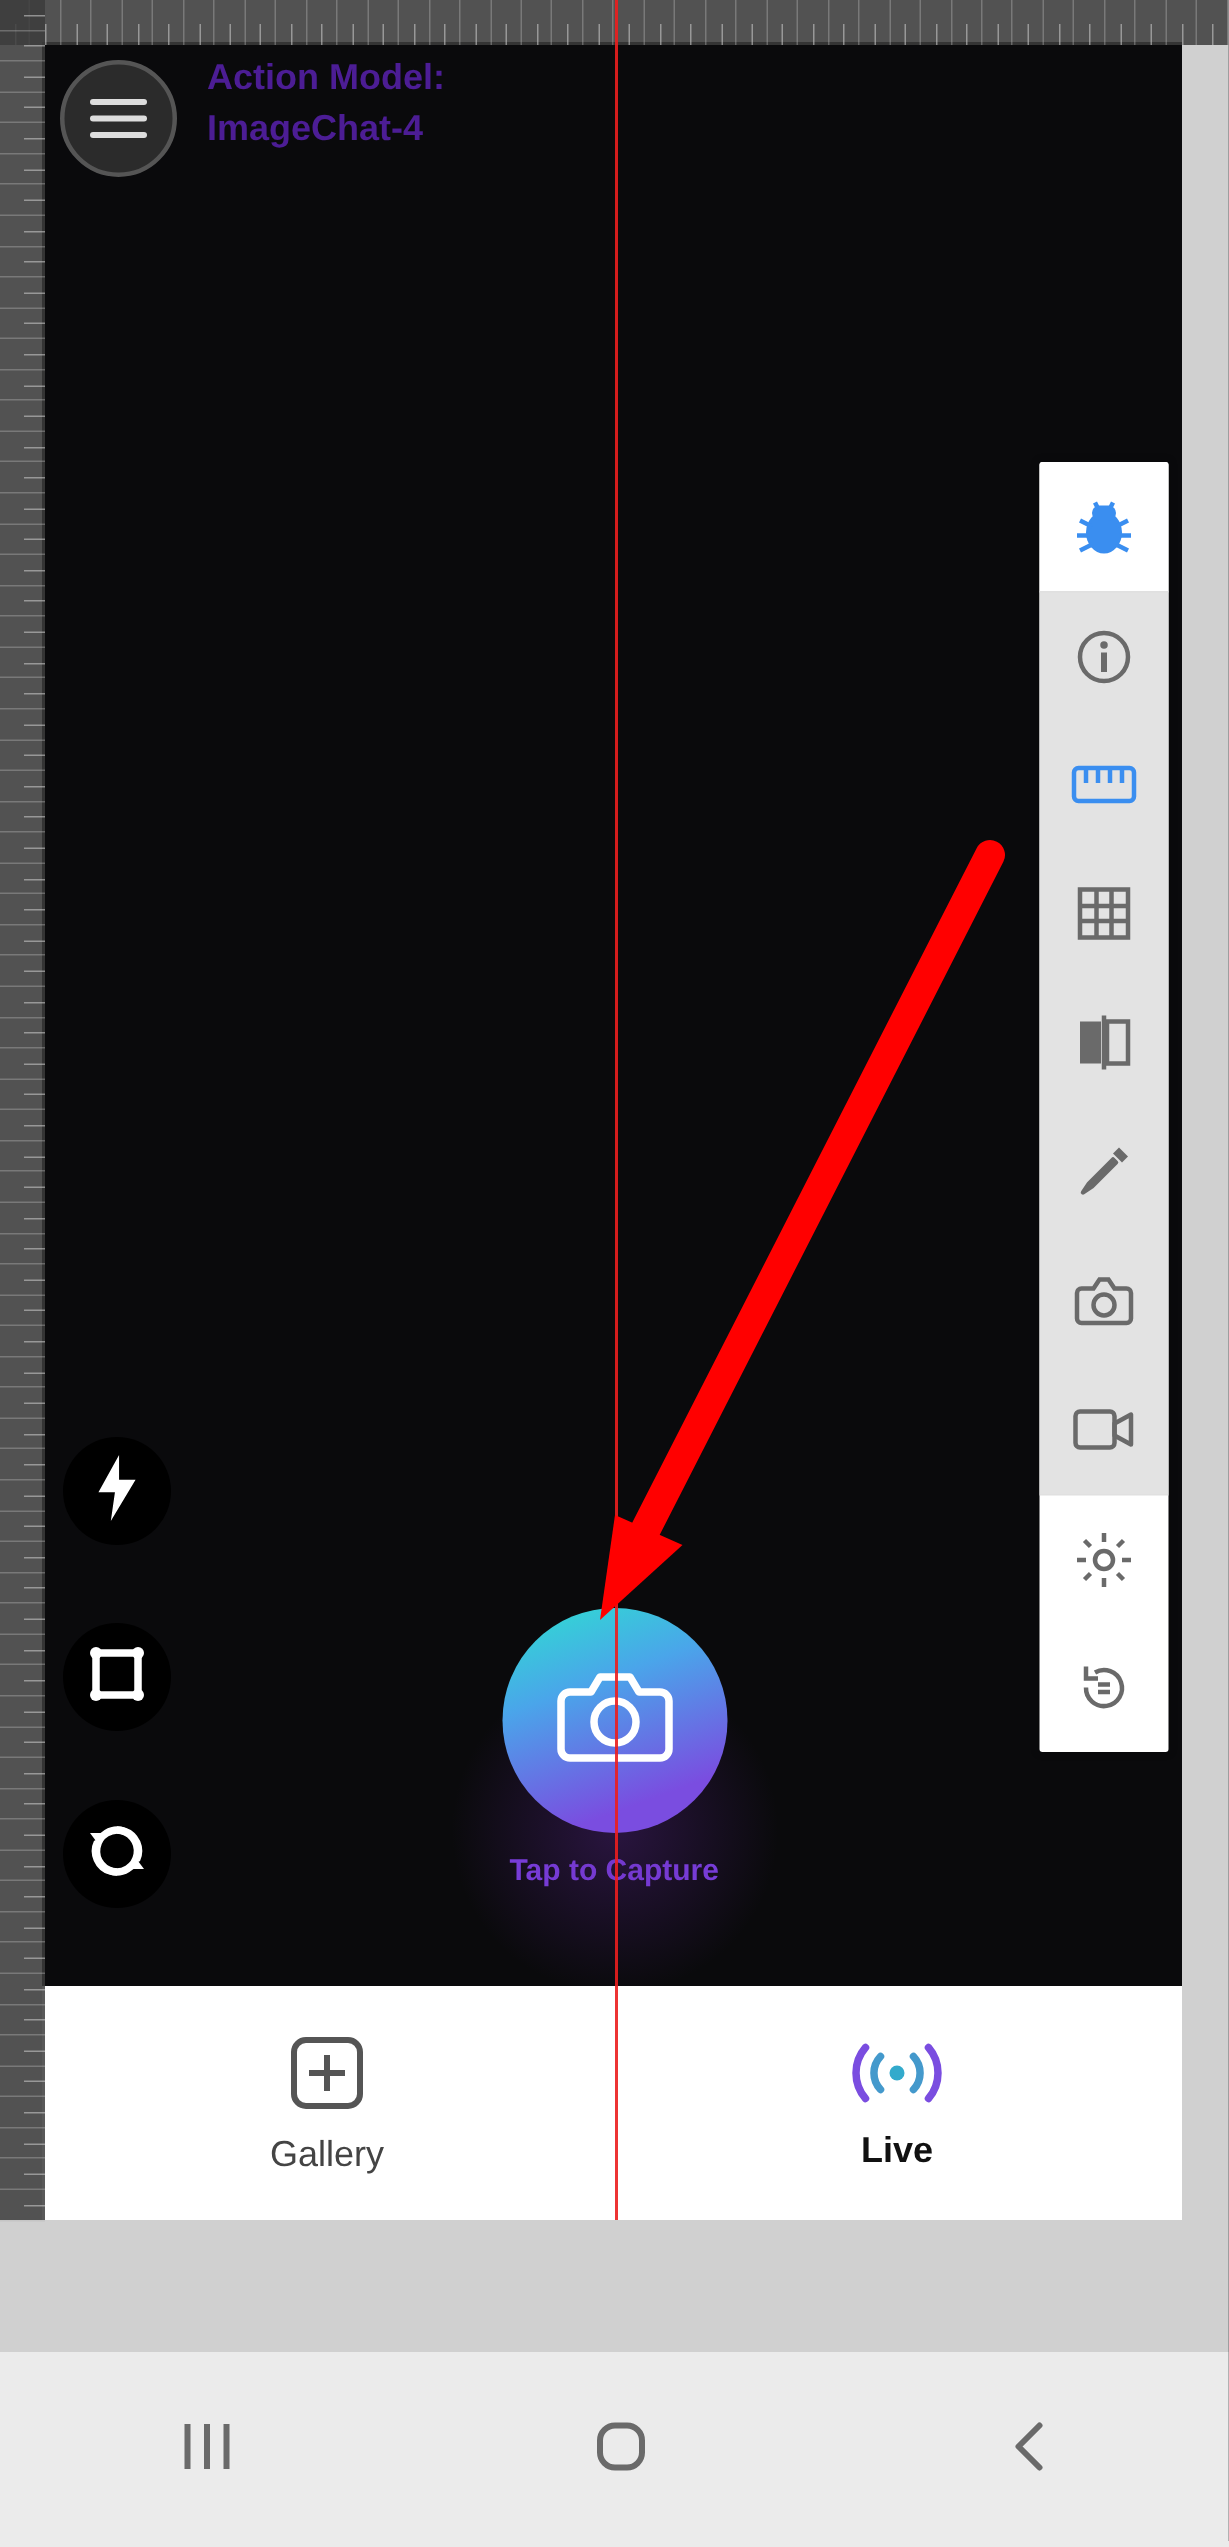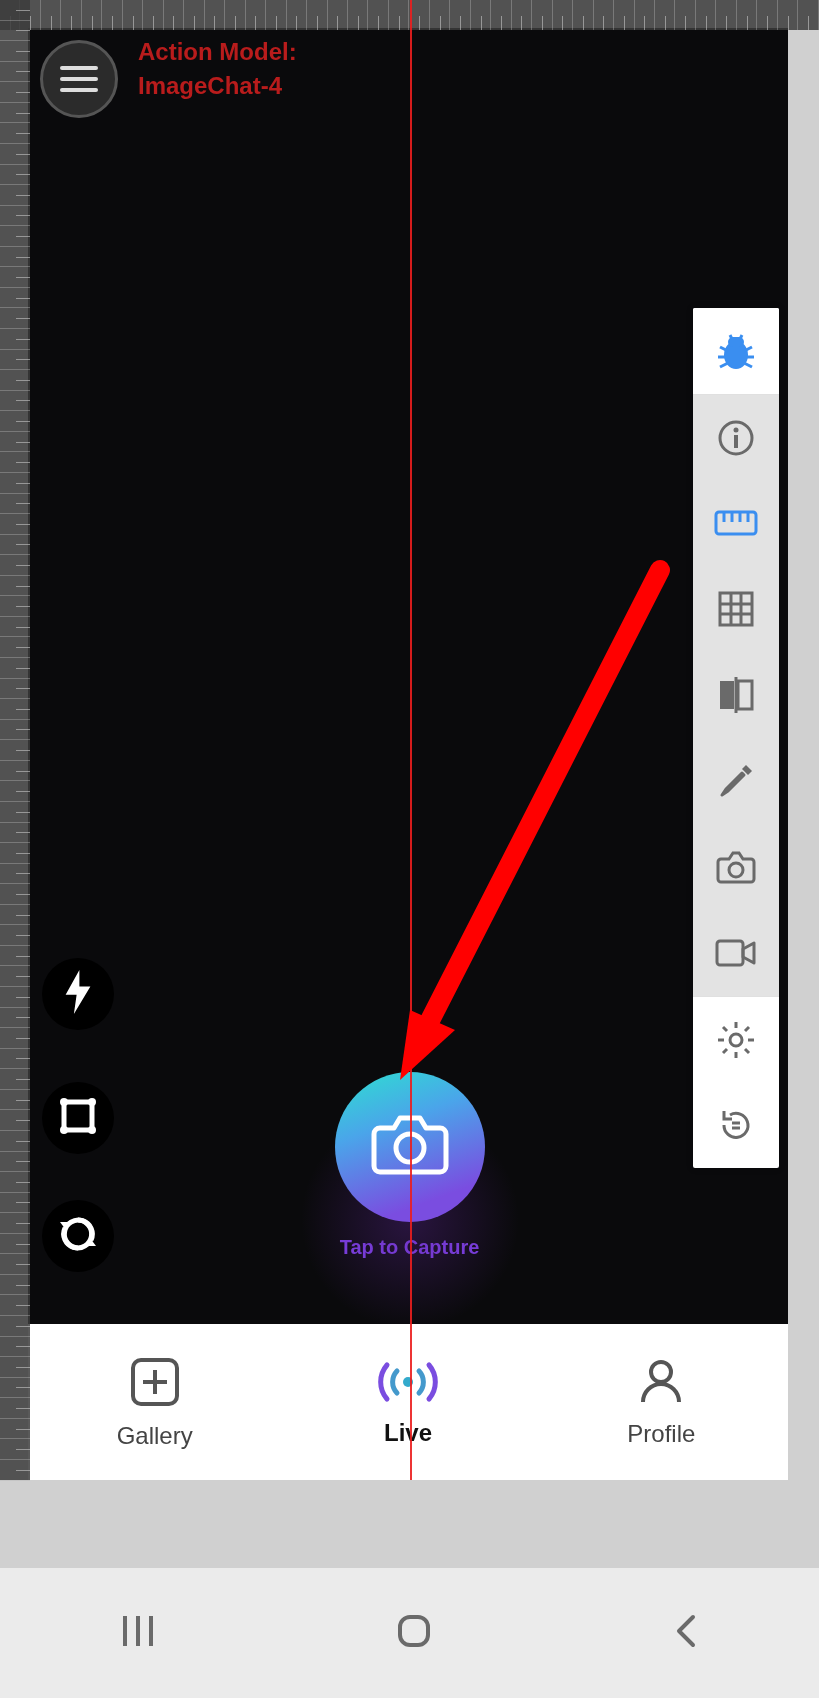--- a/index.html
+++ b/index.html
@@ -15,21 +15,21 @@
   .tick-row::after { content:""; position:absolute; right:0; top:50%; height:1px; width:14px; background: rgba(200,200,200,0.6); }
 
   
   .camera-area { position: absolute; top: 28px; left: 28px; width: 760px; height: 1296px; background: #0a0a0c; }
 
   
   .menu-btn { position: absolute; top: 40px; left: 40px; width: 78px; height: 78px; border-radius: 50%; background: #2b2b2b; border: 3px solid #555; display:flex; align-items:center; justify-content:center; }
   .menu-lines { width: 38px; height: 26px; display:flex; flex-direction:column; justify-content:space-between; }
   .menu-lines div { height: 4px; background: #ddd; border-radius:2px; }
 
-  .model-text { position:absolute; top: 38px; left: 138px; color:#b91c1c; font-weight:700; }
+  .model-text { position:absolute; top: 38px; left: 138px; color:#4c1d95; font-weight:700; }
   .model-label { font-size: 24px; }
   .model-name  { font-size: 24px; margin-top: 6px; font-weight:600; }
 
   
   .left-ctrl { position:absolute; left: 42px; width:72px; height:72px; border-radius:50%; background:#000; display:flex; align-items:center; justify-content:center; color:#fff; }
   .flash-ctrl  { top: 958px; }
   .frame-ctrl  { top: 1082px; }
   .sync-ctrl   { top: 1200px; }
 
   
@@ -358,29 +358,20 @@
         <svg width="70" height="50" viewBox="0 0 70 50">
             <circle cx="35" cy="25" r="5" fill="#3ac"></circle>
             <path d="M24 14 A16 16 0 0 0 24 36" fill="none" stroke="#49c" stroke-width="5" stroke-linecap="round"></path>
             <path d="M46 14 A16 16 0 0 1 46 36" fill="none" stroke="#49c" stroke-width="5" stroke-linecap="round"></path>
             <path d="M14 8 A26 26 0 0 0 14 42" fill="none" stroke="#7a4de0" stroke-width="5" stroke-linecap="round"></path>
             <path d="M56 8 A26 26 0 0 1 56 42" fill="none" stroke="#7a4de0" stroke-width="5" stroke-linecap="round"></path>
           </svg>
       </span>
       <span class="nav-label">Live</span>
     </div>
-    <div class="nav-item">
-      <span>
-        <svg width="52" height="52" viewBox="0 0 52 52">
-            <circle cx="26" cy="16" r="10" fill="none" stroke="#555" stroke-width="4"></circle>
-            <path d="M8 46 A18 18 0 0 1 44 46" fill="none" stroke="#555" stroke-width="4"></path>
-          </svg>
-      </span>
-      <span class="nav-label">Profile</span>
-    </div>
   </div>
 
   <div class="sys-bar">
     <div class="sys-btn">
       <svg width="38" height="38" viewBox="0 0 38 38">
           <line x1="6" y1="4" x2="6" y2="34" stroke="#6a6a6a" stroke-width="4"></line>
           <line x1="19" y1="4" x2="19" y2="34" stroke="#6a6a6a" stroke-width="4"></line>
           <line x1="32" y1="4" x2="32" y2="34" stroke="#6a6a6a" stroke-width="4"></line>
         </svg>
     </div>

